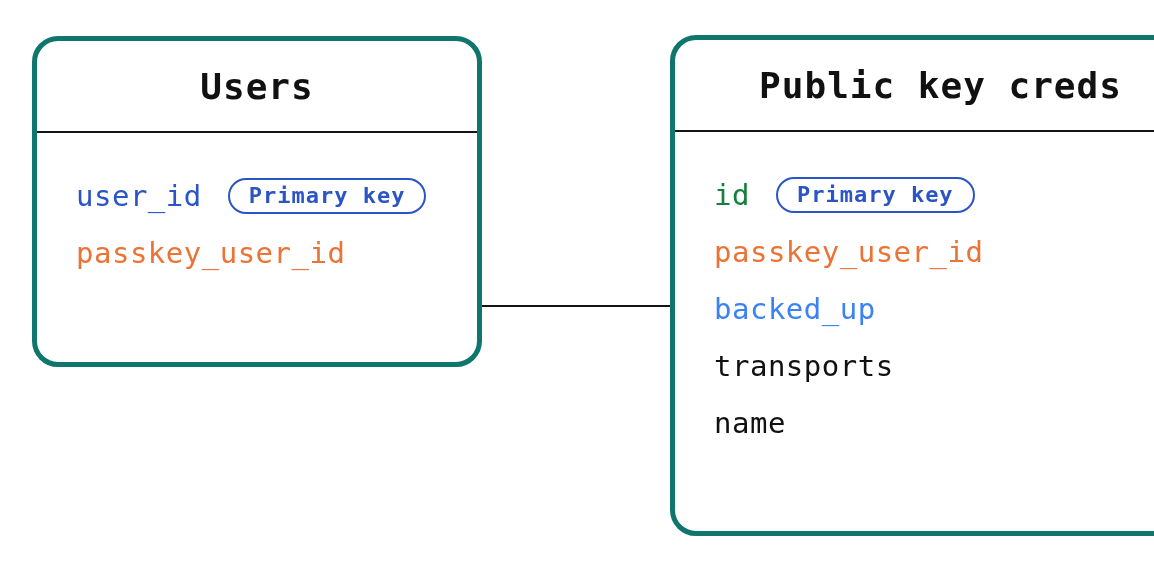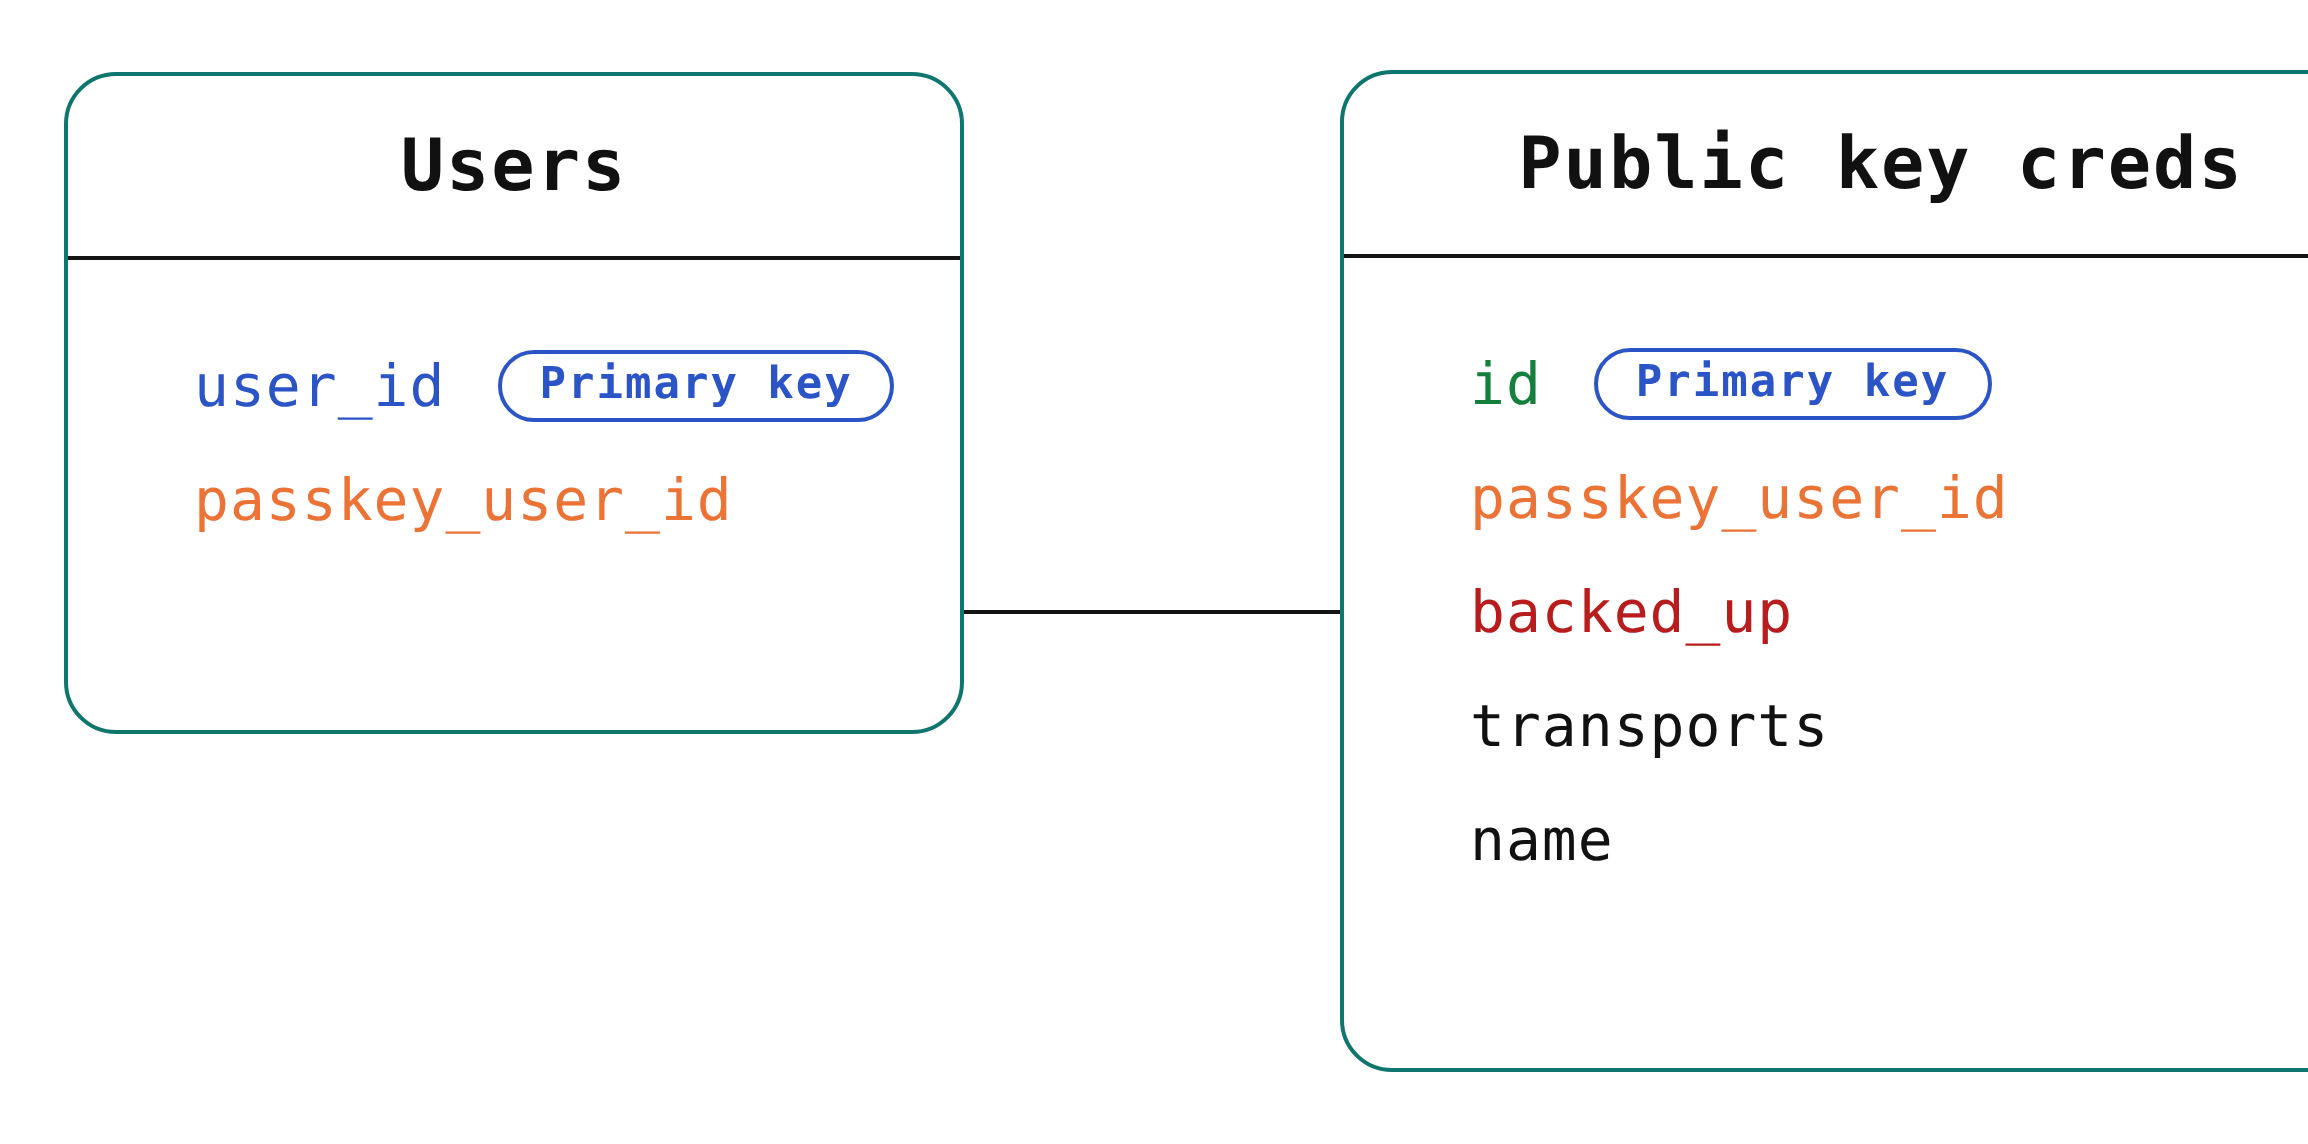--- a/index.html
+++ b/index.html
@@ -13,21 +13,21 @@
   .canvas {
     position: relative;
     width: 1154px;
     height: 572px;
     background: #ffffff;
     overflow: hidden;
   }
   .entity-card {
     position: absolute;
     background: #ffffff;
-    border: 2px solid #0f766e;
+    border: 5px solid #0f766e;
     border-radius: 26px;
     box-sizing: border-box;
   }
   .entity-card .card-header {
     height: 90px;
     border-bottom: 2px solid #141414;
     display: flex;
     align-items: center;
     justify-content: center;
   }
@@ -40,21 +40,20 @@
   }
   .card-body {
     padding: 34px 20px 0 39px;
   }
   .field-row {
     height: 57px;
     display: flex;
     align-items: center;
     gap: 26px;
     white-space: nowrap;
-    margin-left: 24px;
   }
   .field-name {
     font-size: 29px;
     color: #111111;
     letter-spacing: 0.5px;
   }
   .pk-badge {
     display: inline-flex;
     align-items: center;
     justify-content: center;
@@ -102,21 +101,21 @@
     </div>
     <div class="card-body">
         <div class="field-row">
           <span class="field-name" style="color: #15803d;">id</span>
           <span class="pk-badge" style="color: rgb(43, 84, 198); border-color: rgb(43, 84, 198);">Primary key</span>
         </div>
         <div class="field-row">
           <span class="field-name" style="color: rgb(236, 115, 54);">passkey_user_id</span>
         </div>
         <div class="field-row">
-          <span class="field-name" style="color: #b91c1c;">backed_up</span>
+          <span class="field-name" style="color: #3b82f6;">backed_up</span>
         </div>
         <div class="field-row">
           <span class="field-name" style="color: rgb(17, 17, 17);">transports</span>
         </div>
         <div class="field-row">
           <span class="field-name" style="color: rgb(17, 17, 17);">name</span>
         </div>
       </div>
   </div>
 

